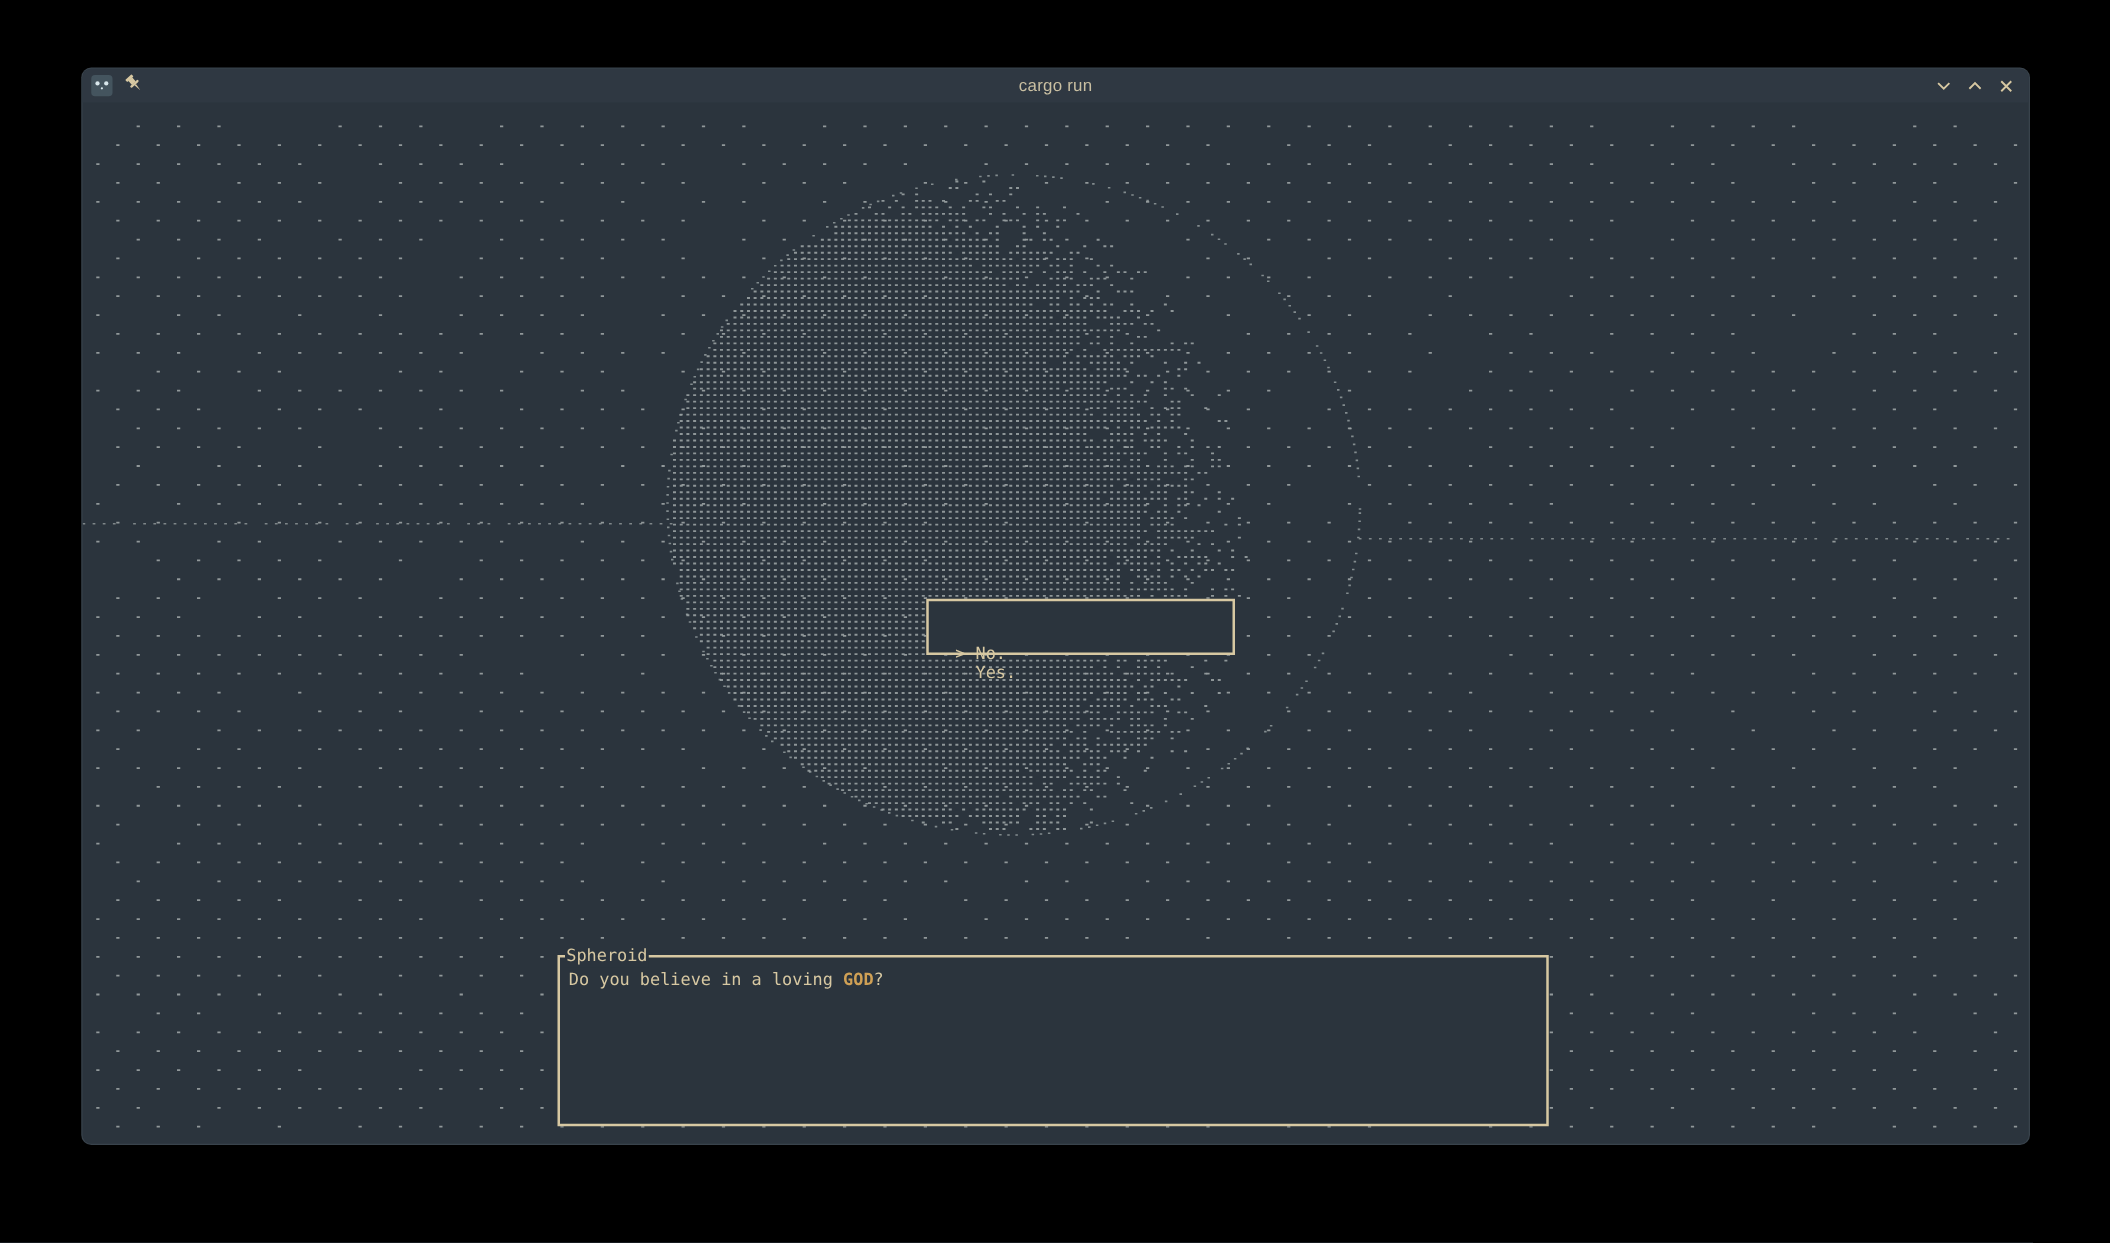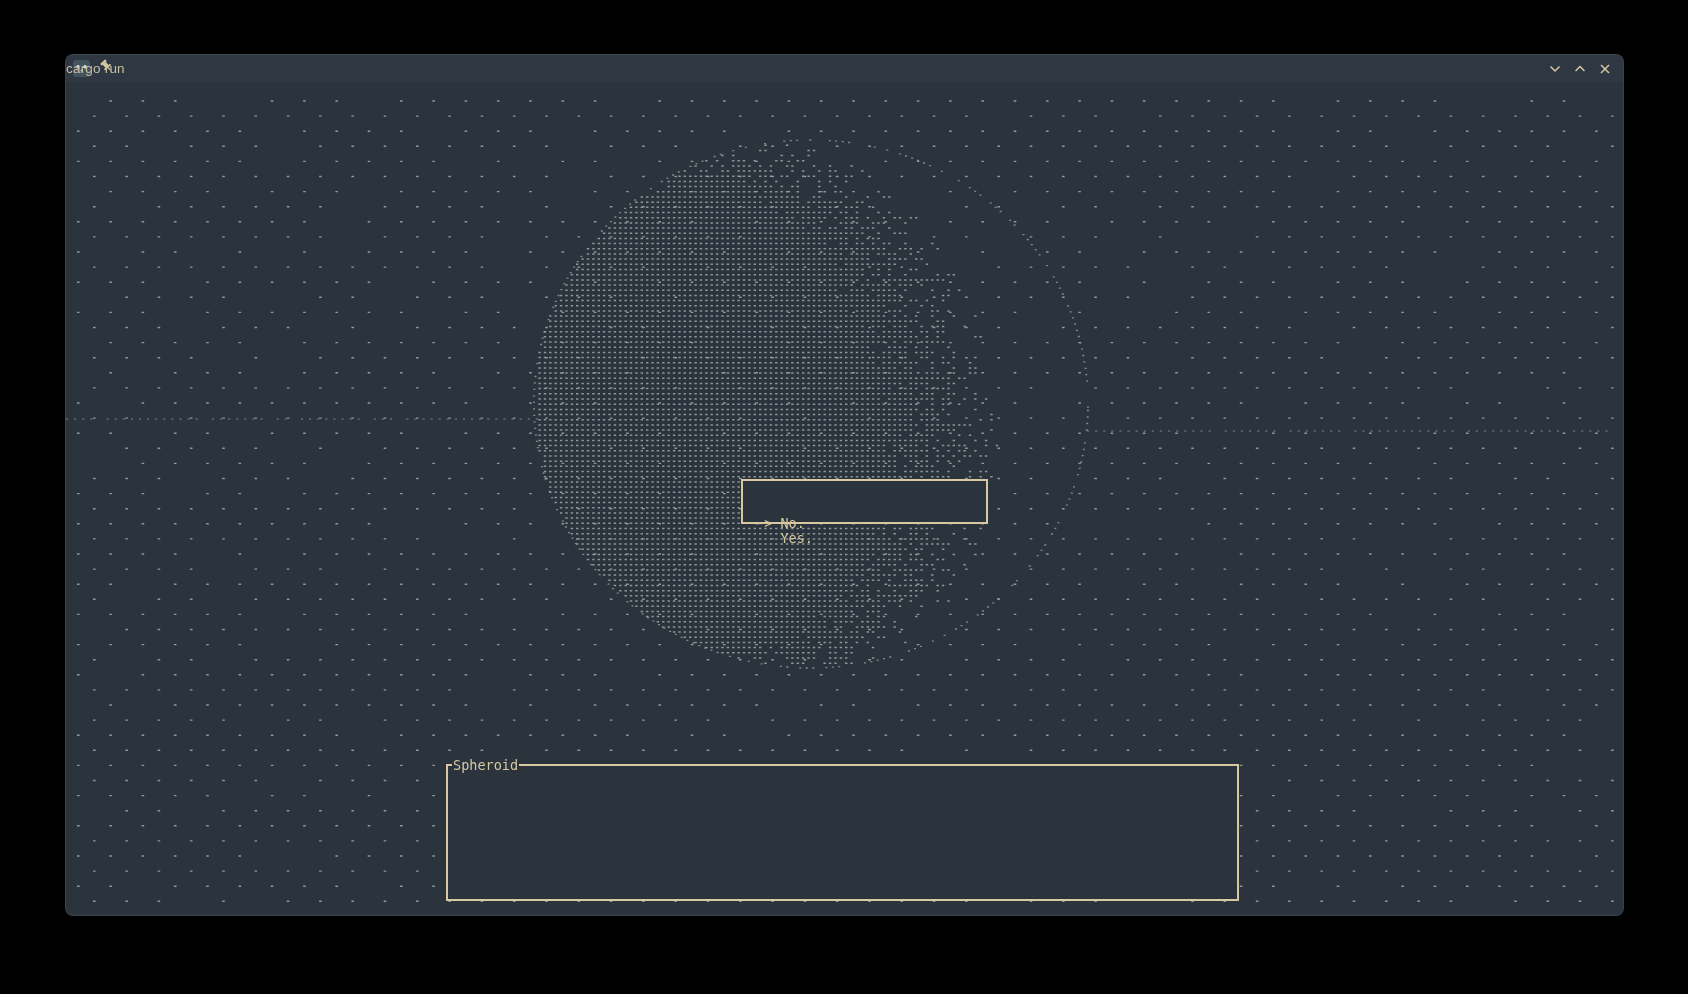--- a/index.html
+++ b/index.html
@@ -18,21 +18,21 @@
   }
   .titlebar-left{
     position:absolute;left:7px;top:0;height:100%;
     display:flex;align-items:center;gap:9px;
   }
   .app-icon{
     width:17px;height:17px;border-radius:3px;background:var(--icon_bg);
     display:flex;align-items:center;justify-content:center;
   }
   .title-text{
-    position:absolute;inset:0;line-height:27px;
+    position:absolute;inset:0;text-align:center;line-height:27px;
     font-family:"Liberation Sans", sans-serif;font-size:13.5px;
     color:var(--title_text);letter-spacing:.2px;
   }
   .titlebar-right{
     position:absolute;right:12px;top:0;height:100%;
     display:flex;align-items:center;gap:13px;
   }
   .ctl{width:12px;height:12px;display:block;cursor:default;background:none;border:none;padding:0;}
   .ctl svg{display:block;}
   .terminal{position:absolute;top:27px;left:0;right:0;bottom:0;}
@@ -116,15 +116,16 @@
       <path id="p-outline" class="p-outline" d="M1020.9 328.5h2M1020.7 335.0h2M1020.2 341.5h2M1019.7 348.0h2M1018.0 360.8h2M1016.9 367.3h2M1015.6 373.6h2M1014.2 380.0h2M1012.7 386.3h2M1010.9 392.6h2M1007.0 404.9h2M1004.8 411.1h2M1002.4 417.1h2M999.9 423.1h2M991.4 440.7h2M988.3 446.4h2M985.1 452.0h2M978.2 463.0h2M974.5 468.4h2M970.7 473.7h2M962.7 484.0h2M949.9 498.6h2M945.3 503.3h2M931.1 516.7h2M926.2 520.9h2M921.1 525.0h2M916.0 529.0h2M910.7 532.8h2M900.0 540.2h2M894.5 543.6h2M888.9 547.0h2M877.6 553.3h2M865.9 559.1h2M854.0 564.3h2M848.0 566.7h2M841.9 569.0h2M823.3 575.0h2M817.0 576.7h2M810.7 578.2h2M804.4 579.7h2M798.0 580.9h2M772.3 584.6h2M765.8 585.2h2M759.3 585.6h2M746.3 586.0h2M739.8 586.0h2M733.3 585.8h2M720.3 585.0h2M713.9 584.4h2M694.6 581.8h2M681.8 579.3h2M662.9 574.4h2M650.5 570.5h2M644.4 568.3h2M638.3 566.0h2M632.3 563.6h2M626.3 561.0h2M620.4 558.3h2M614.6 555.4h2M608.8 552.4h2M603.1 549.3h2M597.5 546.1h2M592.0 542.7h2M586.5 539.2h2M581.1 535.5h2M575.8 531.8h2M565.5 523.9h2M560.5 519.8h2M550.8 511.1h2M546.1 506.7h2M541.5 502.1h2M532.6 492.6h2M528.3 487.7h2M524.2 482.7h2M516.3 472.3h2M512.6 467.0h2M508.9 461.7h2M505.4 456.2h2M502.1 450.6h2M498.9 445.0h2M495.8 439.2h2M490.1 427.6h2M485.0 415.6h2M482.7 409.5h2M478.5 397.2h2M476.6 391.0h2M474.9 384.7h2M470.8 365.7h2M469.8 359.3h2M468.9 352.8h2M468.2 346.4h2M467.6 339.9h2M467.3 333.4h2M467.0 326.9h2M467.0 320.4h2M467.1 313.9h2M467.4 307.4h2M467.9 300.9h2M468.5 294.5h2M470.3 281.6h2M474.1 262.5h2M475.7 256.2h2M477.5 249.9h2M481.5 237.6h2M486.2 225.4h2M488.8 219.4h2M491.5 213.5h2M494.3 207.7h2M497.3 201.9h2M500.5 196.2h2M503.7 190.6h2M507.2 185.1h2M510.7 179.6h2M514.4 174.3h2M534.8 149.0h2M539.2 144.2h2M543.8 139.6h2M548.4 135.0h2M553.2 130.6h2M558.1 126.3h2M563.1 122.1h2M568.1 118.0h2M583.9 106.6h2M594.8 99.5h2M600.4 96.2h2M606.1 93.0h2M611.8 90.0h2M623.5 84.3h2M629.5 81.6h2M635.5 79.1h2M647.6 74.5h2M653.8 72.4h2M666.2 68.6h2M678.8 65.4h2M698.0 61.7h2M717.3 59.2h2M723.8 58.7h2M730.3 58.3h2M743.3 58.0h2M762.8 58.6h2M769.2 59.1h2M775.7 59.7h2M782.2 60.5h2M807.7 65.1h2M820.3 68.2h2M832.8 71.9h2M839.0 74.0h2M845.1 76.2h2M851.1 78.5h2M857.1 81.0h2M863.1 83.6h2M874.8 89.3h2M891.8 98.7h2M902.8 105.7h2M908.2 109.4h2M913.4 113.2h2M923.7 121.1h2M928.7 125.3h2M933.6 129.5h2M943.1 138.4h2M947.6 143.0h2M956.5 152.6h2M960.7 157.5h2M964.8 162.6h2M968.8 167.7h2M972.6 172.9h2M979.9 183.7h2M986.7 194.8h2M989.9 200.4h2M992.9 206.2h2M995.8 212.0h2M1001.1 223.8h2M1003.6 229.9h2M1005.9 235.9h2M1008.0 242.1h2M1010.0 248.3h2M1011.8 254.5h2M1013.4 260.8h2M1014.9 267.1h2M1016.3 273.5h2M1017.4 279.9h2M1018.5 286.3h2M1019.3 292.7h2M1020.0 299.2h2M1021.0 325.2h2"></path>
       <path id="p-rings" class="p-rings" d="M0.0 337h2.2M8.1 337h2.2M16.2 337h2.2M24.3 337h2.2M40.5 337h2.2M48.6 337h2.2M56.7 337h2.2M64.8 337h2.2M72.9 337h2.2M81.0 337h2.2M89.1 337h2.2M97.2 337h2.2M105.3 337h2.2M113.4 337h2.2M121.5 337h2.2M129.6 337h2.2M145.8 337h2.2M153.9 337h2.2M162.0 337h2.2M170.1 337h2.2M178.2 337h2.2M186.3 337h2.2M194.4 337h2.2M210.6 337h2.2M218.7 337h2.2M234.9 337h2.2M243.0 337h2.2M251.1 337h2.2M259.2 337h2.2M267.3 337h2.2M275.4 337h2.2M283.5 337h2.2M291.6 337h2.2M307.8 337h2.2M315.9 337h2.2M324.0 337h2.2M340.2 337h2.2M348.3 337h2.2M356.4 337h2.2M364.5 337h2.2M372.6 337h2.2M380.7 337h2.2M388.8 337h2.2M396.9 337h2.2M405.0 337h2.2M413.1 337h2.2M421.2 337h2.2M429.3 337h2.2M437.4 337h2.2M445.5 337h2.2M453.6 337h2.2M461.7 337h2.2M469.8 337h2.2M1021.0 349h2.2M1029.1 349h2.2M1037.2 349h2.2M1045.3 349h2.2M1053.4 349h2.2M1061.5 349h2.2M1069.6 349h2.2M1077.7 349h2.2M1085.8 349h2.2M1093.9 349h2.2M1102.0 349h2.2M1110.1 349h2.2M1118.2 349h2.2M1126.3 349h2.2M1134.4 349h2.2M1142.5 349h2.2M1158.7 349h2.2M1166.8 349h2.2M1174.9 349h2.2M1183.0 349h2.2M1191.1 349h2.2M1199.2 349h2.2M1207.3 349h2.2M1223.5 349h2.2M1231.6 349h2.2M1239.7 349h2.2M1247.8 349h2.2M1255.9 349h2.2M1264.0 349h2.2M1272.1 349h2.2M1288.3 349h2.2M1296.4 349h2.2M1304.5 349h2.2M1312.6 349h2.2M1320.7 349h2.2M1328.8 349h2.2M1336.9 349h2.2M1345.0 349h2.2M1353.1 349h2.2M1361.2 349h2.2M1369.3 349h2.2M1377.4 349h2.2M1385.5 349h2.2M1401.7 349h2.2M1409.8 349h2.2M1417.9 349h2.2M1426.0 349h2.2M1434.1 349h2.2M1442.2 349h2.2M1450.3 349h2.2M1458.4 349h2.2M1466.5 349h2.2M1474.6 349h2.2M1482.7 349h2.2M1490.8 349h2.2M1507.0 349h2.2M1515.1 349h2.2M1523.2 349h2.2M1531.3 349h2.2M1539.4 349h2.2"></path>
     </svg>
 
     <div class="menu-box">
       <div id="menu-options"><div class="menu-row"><span class="cur">-&gt; </span><span>No.</span></div><div class="menu-row"><span class="cur"></span><span>Yes.</span></div></div>
     </div>
 
     <div class="dialog-box">
       <div class="dialog-title">Spheroid</div>
+      <div class="dialog-text"><span>Do you believe in a loving </span><span class="accent">GOD</span><span>?</span></div>
     </div>
   </div>
 </div>
 
 </body></html>

